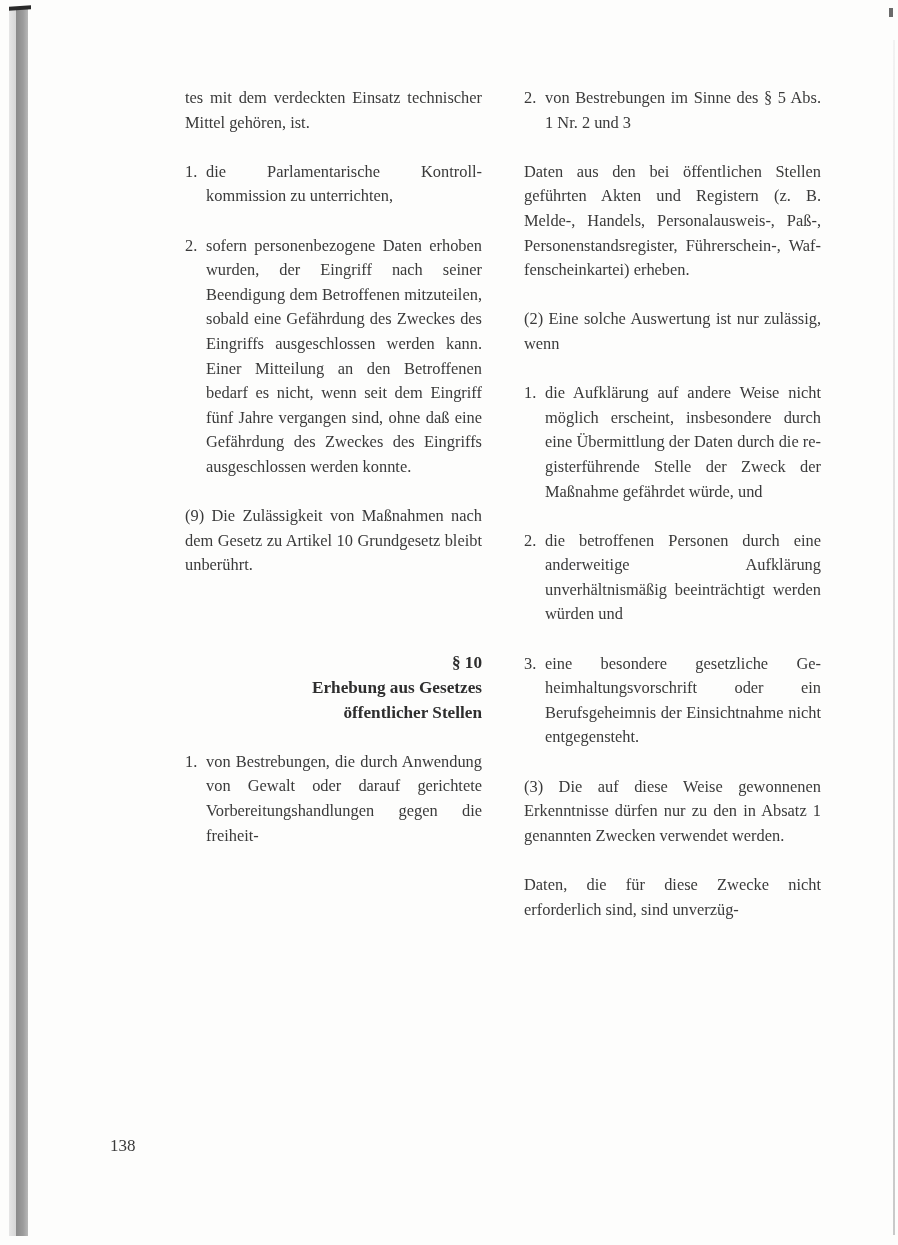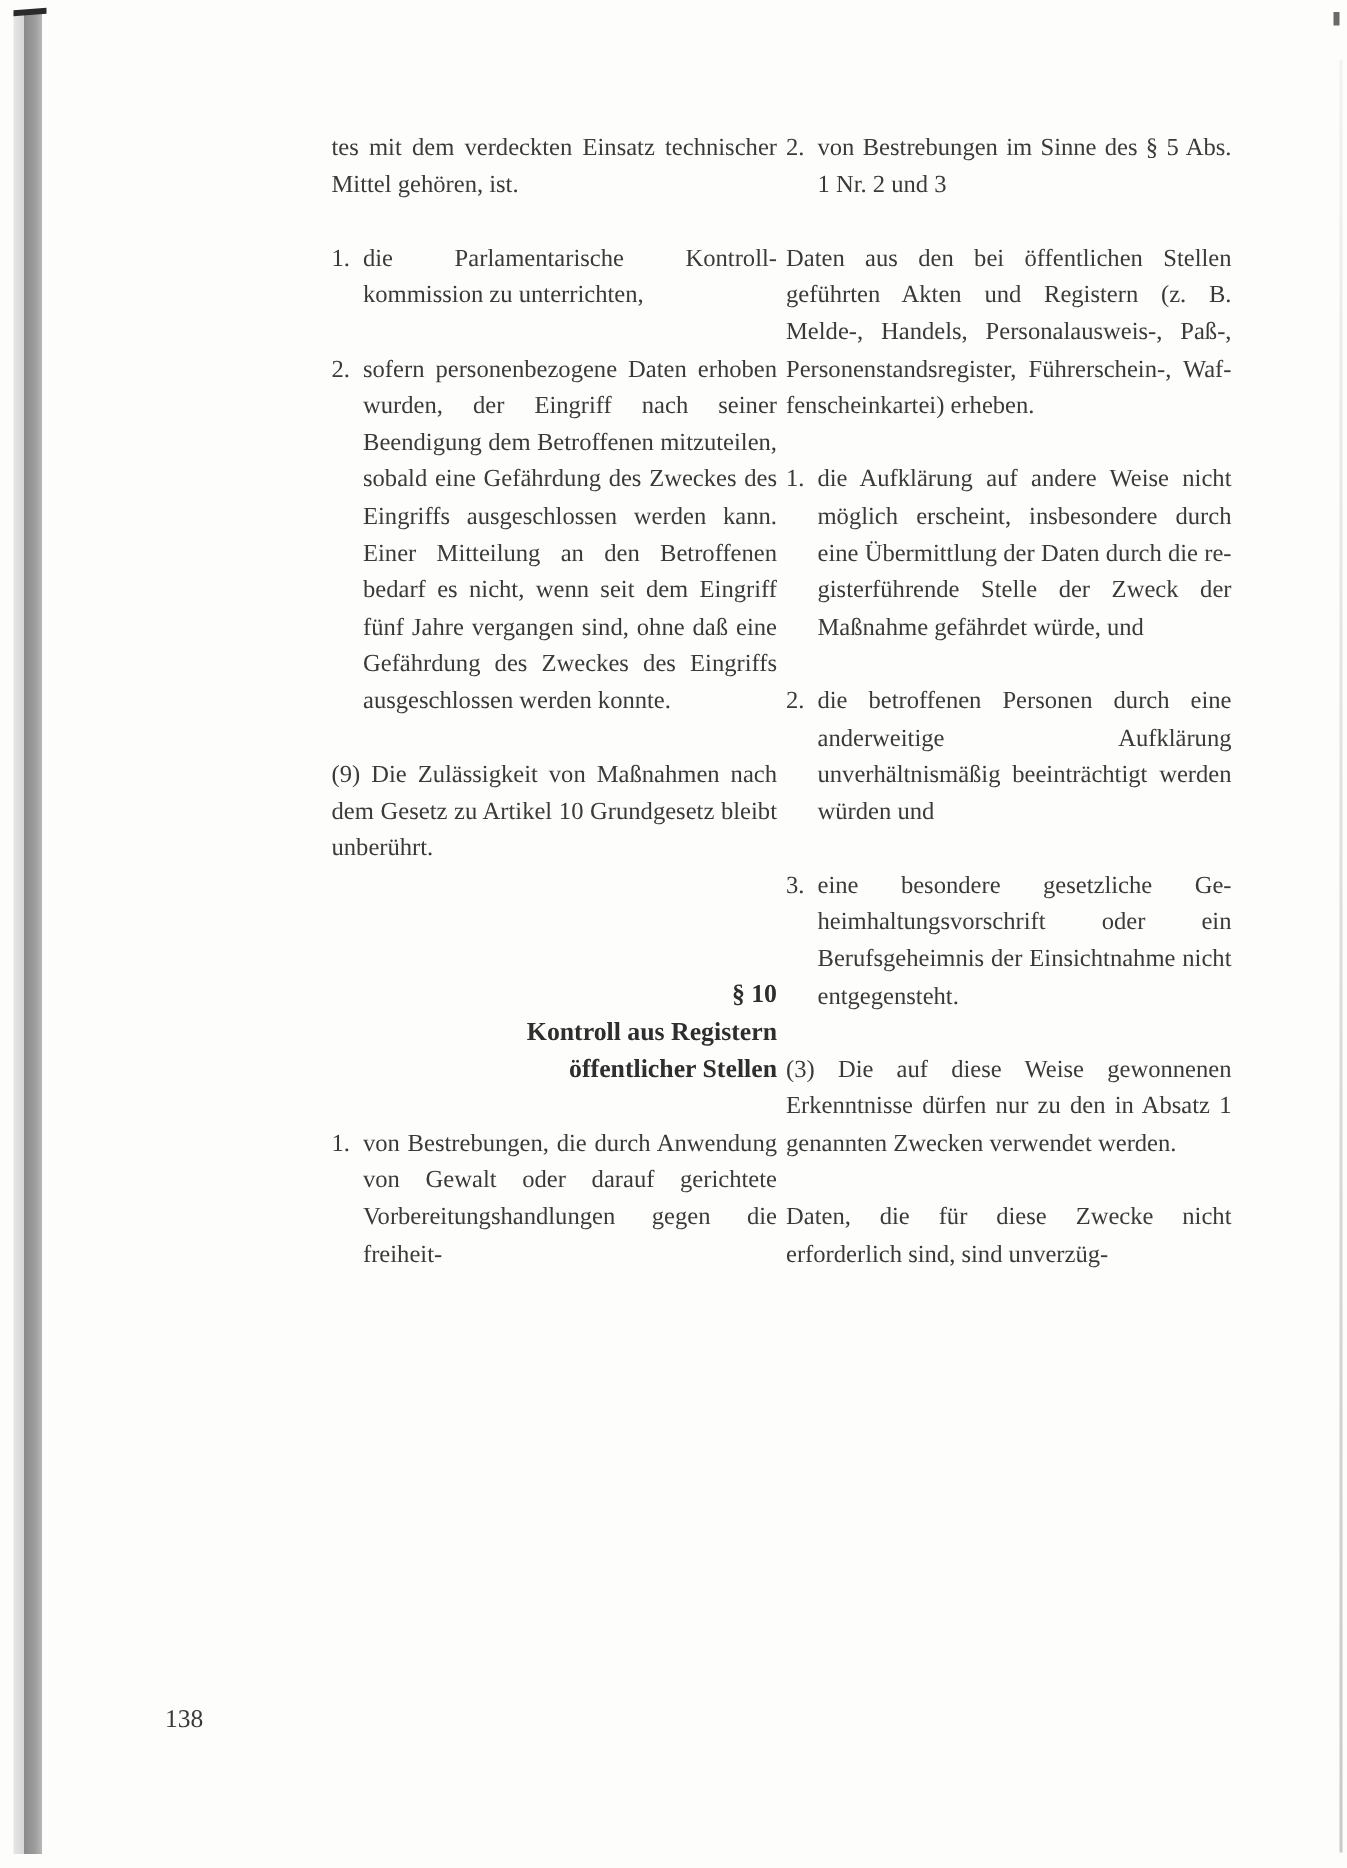--- a/index.html
+++ b/index.html
@@ -58,21 +58,21 @@
       background: #6a6a6a;
     }
 
     .column {
       position: absolute;
       top: 86px;
       width: 297px;
       font-size: 16.4px;
       line-height: 24.6px;
     }
-    .col-left  { left: 185px; margin-left: 36px; }
+    .col-left  { left: 185px; }
     .col-right { left: 524px; }
 
     .para {
       margin: 0 0 24.6px 0;
       text-align: justify;
       text-align-last: left;
       hyphens: manual;
     }
     .item {
       display: flex;
@@ -129,39 +129,40 @@
     <span class="item-num">2.</span>
     <span class="item-text">sofern personenbezogene Da­ten erhoben wurden, der Ein­griff nach seiner Beendigung dem Betroffenen mitzuteilen, sobald eine Gefährdung des Zweckes des Eingriffs ausge­schlossen werden kann. Einer Mitteilung an den Betroffenen bedarf es nicht, wenn seit dem Eingriff fünf Jahre vergangen sind, ohne daß eine Gefähr­dung des Zweckes des Eingriffs ausgeschlossen werden konnte.</span>
   </div>
 
   <p class="para">(9) Die Zulässigkeit von Maßnah­men nach dem Gesetz zu Arti­kel 10 Grundgesetz bleibt un­berührt.</p>
 
   <div class="spacer"></div>
 
   <div class="heading">
     <div>§ 10</div>
-    <div>Kontroll aus Registern</div>
+    <div>Erhebung aus Gesetzes</div>
     <div>öffentlicher Stellen</div>
   </div>
 
 
   <div class="item">
     <span class="item-num">1.</span>
     <span class="item-text">von Bestrebungen, die durch Anwendung von Gewalt oder darauf gerichtete Vorbereitungs­handlungen gegen die freiheit-</span>
   </div>
 </div>
 
 <div class="column col-right">
 
   <div class="item">
     <span class="item-num">2.</span>
     <span class="item-text">von Bestrebungen im Sinne des § 5 Abs. 1 Nr. 2 und 3</span>
   </div>
 
   <p class="para">Daten aus den bei öffentlichen Stellen geführten Akten und Regi­stern (z. B. Melde-, Handels, Per­sonalausweis-, Paß-, Personen­standsregister, Führerschein-, Waf­fenscheinkartei) erheben.</p>
+  <p class="para">(2) Eine solche Auswertung ist nur zulässig, wenn</p>
 
   <div class="item">
     <span class="item-num">1.</span>
     <span class="item-text">die Aufklärung auf andere Wei­se nicht möglich erscheint, ins­besondere durch eine Übermitt­lung der Daten durch die re­gisterführende Stelle der Zweck der Maßnahme gefährdet wür­de, und</span>
   </div>
   <div class="item">
     <span class="item-num">2.</span>
     <span class="item-text">die betroffenen Personen durch eine anderweitige Aufklärung unverhältnismäßig beeinträch­tigt werden würden und</span>
   </div>
   <div class="item">

